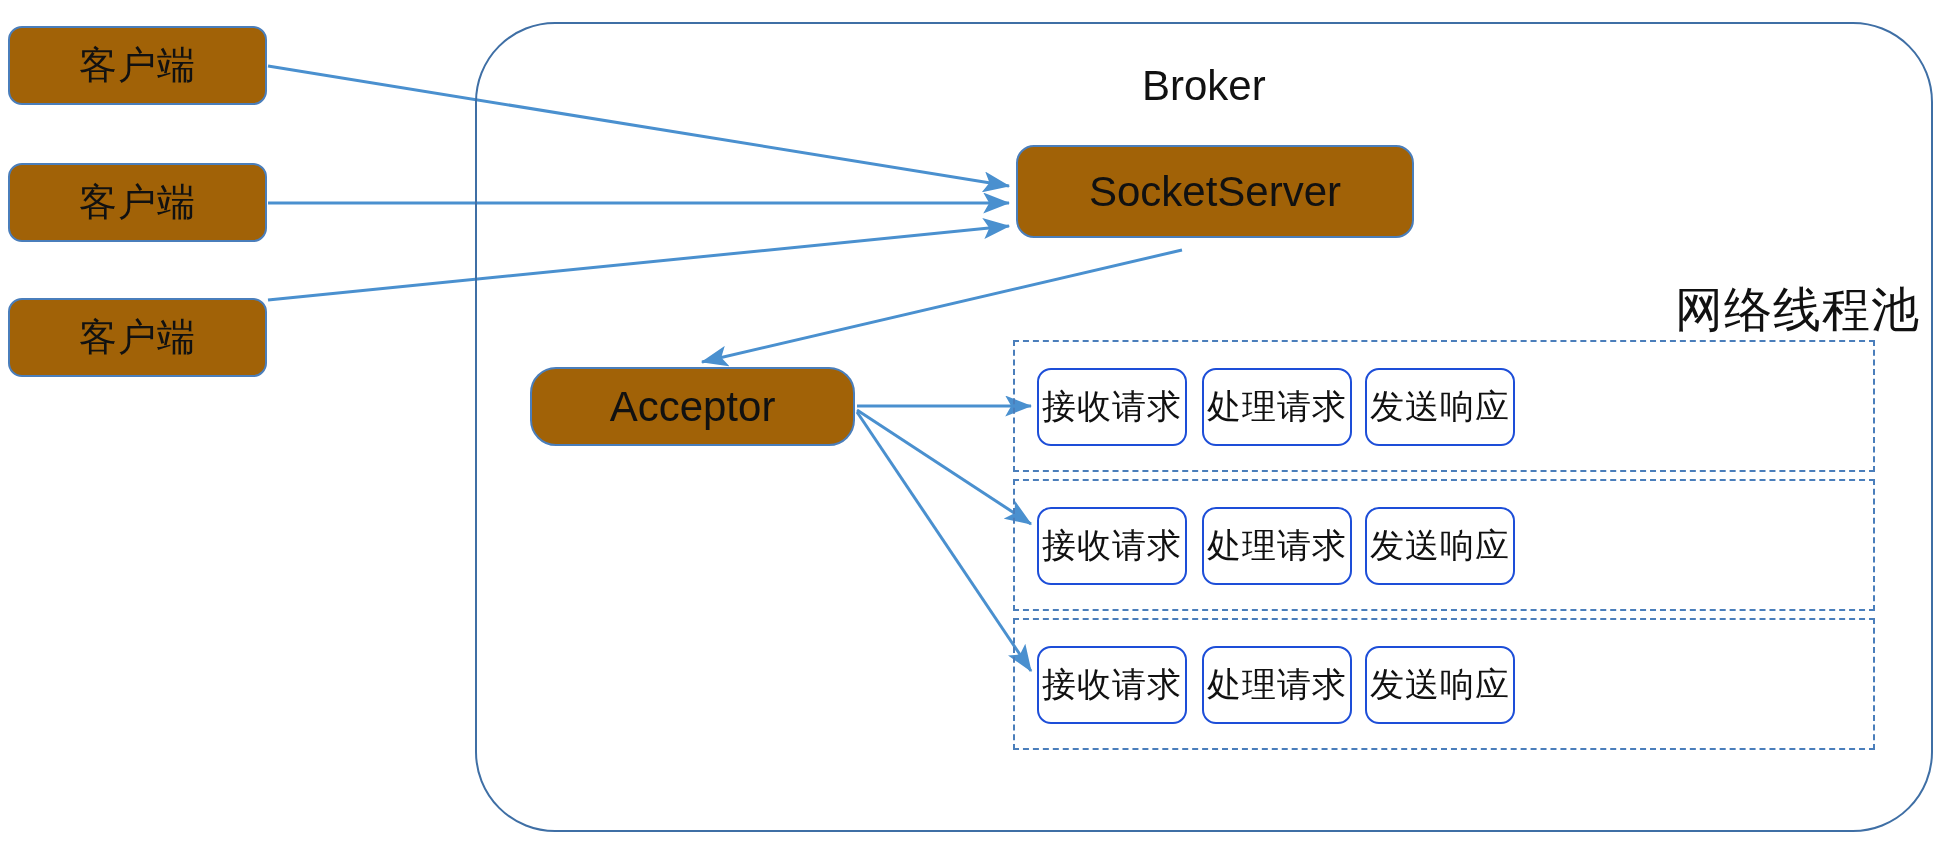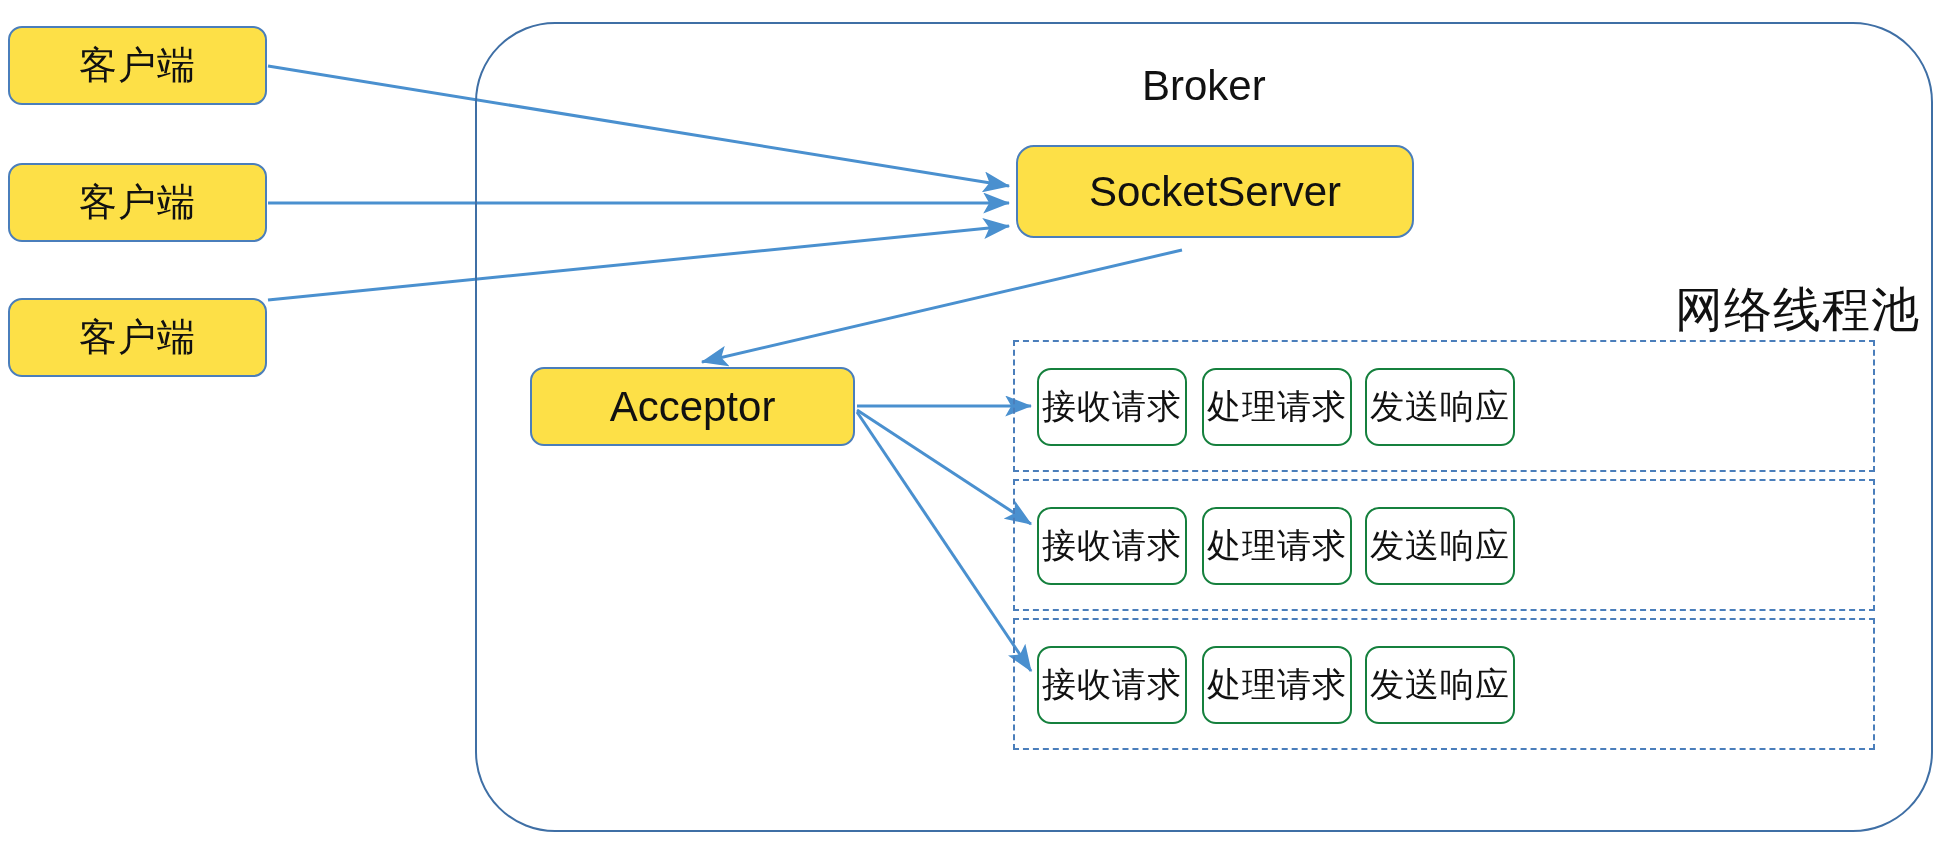--- a/index.html
+++ b/index.html
@@ -25,21 +25,21 @@
     height: 847px;
     pointer-events: none;
   }
 
   
   .node {
     position: absolute;
     box-sizing: border-box;
     border: 2px solid #4a7ebb;
     border-radius: 14px;
-    background: #fde047;
+    background: #a16207;
     display: flex;
     align-items: center;
     justify-content: center;
     color: #111111;
     white-space: nowrap;
   }
   .node.cjk { font-size: 38px; letter-spacing: 1px; }
   .node.latin { font-size: 42px; }
 
   .client-node { width: 259px; height: 79px; left: 8px; }
@@ -53,21 +53,21 @@
     width: 398px;
     height: 93px;
     border-radius: 18px;
   }
 
   #acceptor-node {
     left: 530px;
     top: 367px;
     width: 325px;
     height: 79px;
-    border-radius: 14px;
+    border-radius: 26px;
   }
 
   
   #broker-container {
     position: absolute;
     left: 475px;
     top: 22px;
     width: 1458px;
     height: 810px;
     box-sizing: border-box;
@@ -105,21 +105,21 @@
     width: 862px;
     height: 132px;
   }
   #thread-row-0 { top: 340px; }
   #thread-row-1 { top: 479px; }
   #thread-row-2 { top: 618px; }
 
   .stage-node {
     position: absolute;
     box-sizing: border-box;
-    border: 2px solid #15803d;
+    border: 2px solid #1d4ed8;
     border-radius: 14px;
     background: #ffffff;
     display: flex;
     align-items: center;
     justify-content: center;
     font-size: 34px;
     color: #111111;
     white-space: nowrap;
     width: 150px;
     height: 78px;

